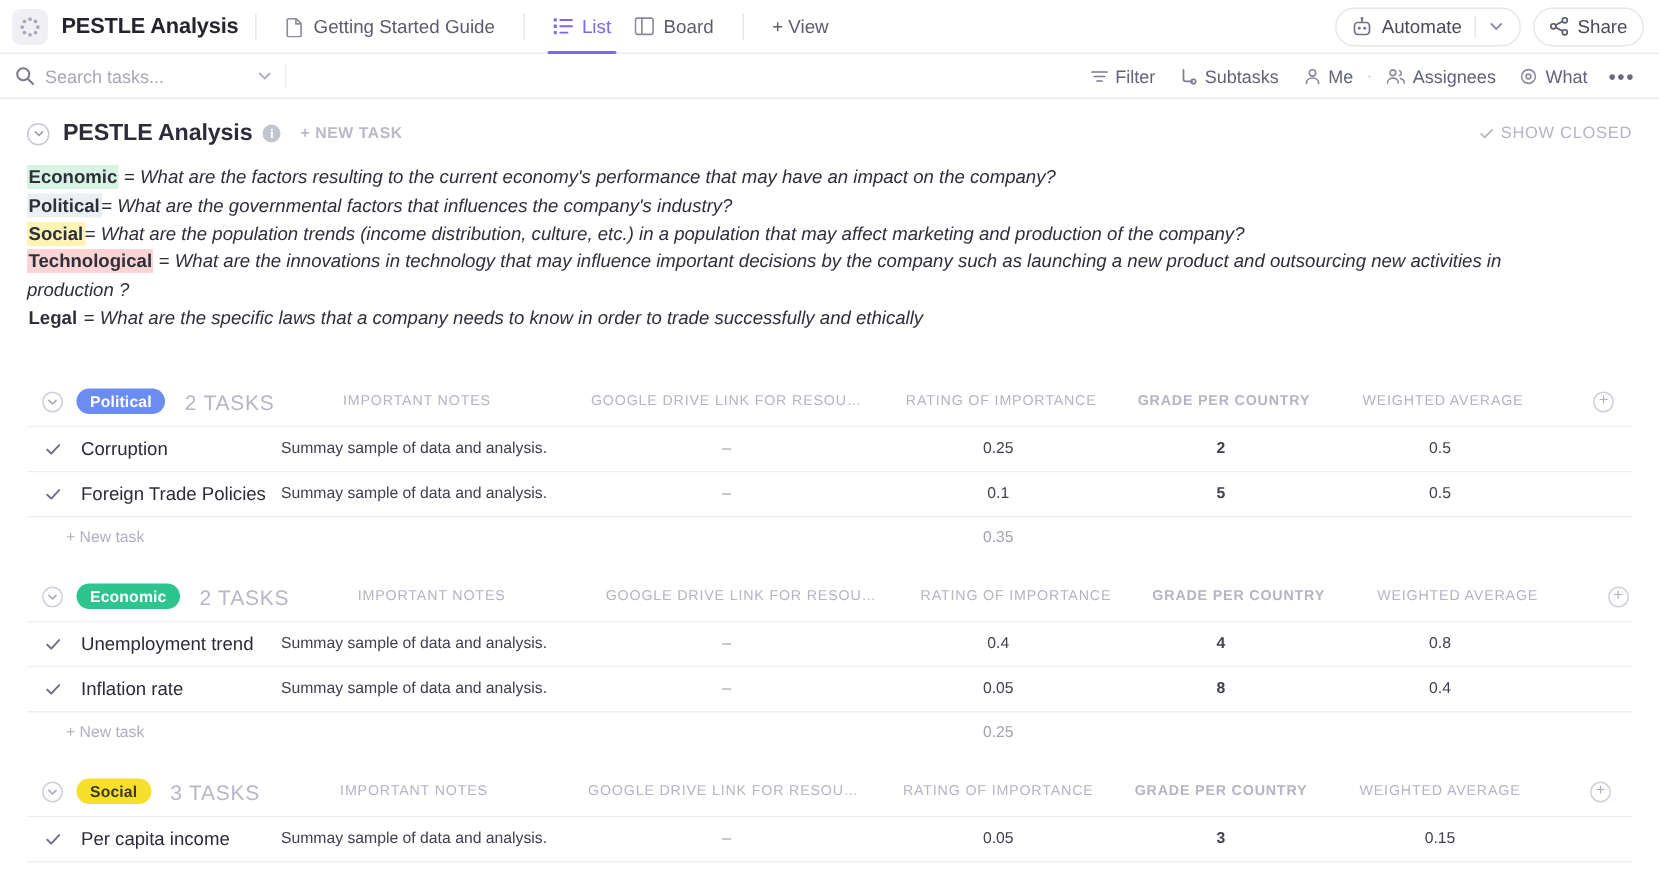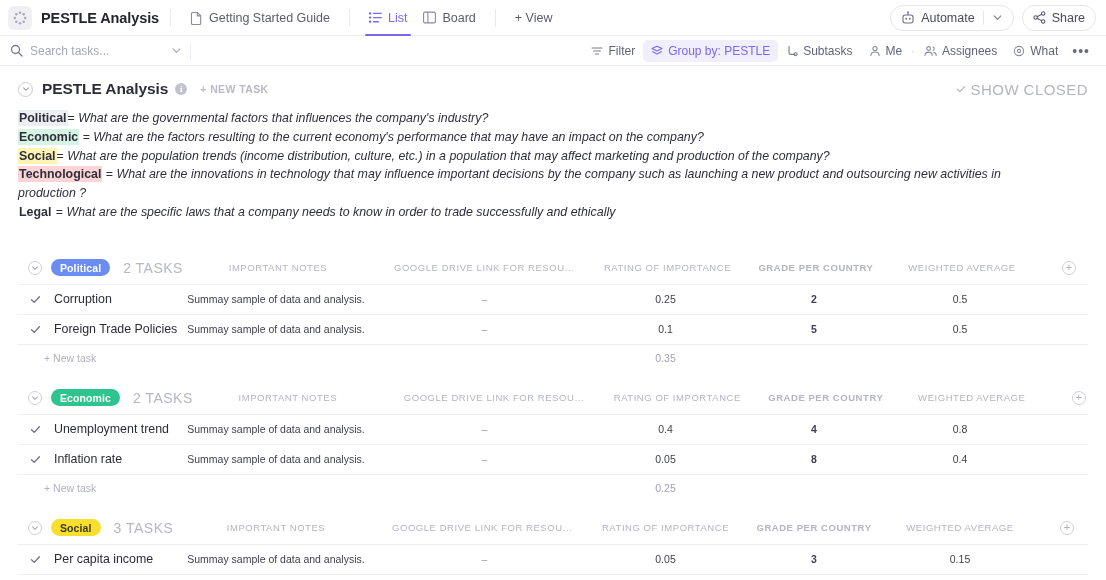--- a/index.html
+++ b/index.html
@@ -159,21 +159,21 @@
   .newtask-top {
     margin-left: 13px;
     font-size: 10.5px;
     font-weight: bold;
     letter-spacing: 0.4px;
     color: #b9b9c8;
     cursor: pointer;
   }
   .show-closed {
     margin-left: auto;
-    font-size: 15px;
+    font-size: 11px;
     letter-spacing: 0.45px;
     color: #b4b4c4;
     display: flex; align-items: center; gap: 5px;
     cursor: pointer;
     justify-content: flex-end;
   }
 
   
   .desc {
     margin-top: 6px;
@@ -458,29 +458,20 @@
     <span>
       <svg width="12" height="12" viewBox="0 0 12 12">
         <line x1="1" y1="3" x2="11" y2="3" stroke="#7a7a90" stroke-width="1.15" stroke-linecap="round"></line>
         <line x1="2.6" y1="6" x2="9.4" y2="6" stroke="#7a7a90" stroke-width="1.15" stroke-linecap="round"></line>
         <line x1="4.4" y1="9" x2="7.6" y2="9" stroke="#7a7a90" stroke-width="1.15" stroke-linecap="round"></line>
       </svg>
     </span>
     <span>Filter</span>
   </div>
 
-  <div class="tbtn hl">
-    <span>
-      <svg width="12" height="12" viewBox="0 0 12 12">
-        <path d="M6 1.2 11 3.6 6 6 1 3.6z" fill="none" stroke="#7b68ee" stroke-width="1.1" stroke-linejoin="round"></path>
-        <path d="M1.3 6.6 6 8.9l4.7-2.3" fill="none" stroke="#7b68ee" stroke-width="1.1" stroke-linejoin="round"></path>
-      </svg>
-    </span>
-    <span>Group by: PESTLE</span>
-  </div>
 
   <div class="tbtn">
     <span>
       <svg width="12" height="12" viewBox="0 0 12 12">
         <path d="M3 1.5v6.2a1.6 1.6 0 0 0 1.6 1.6H9" fill="none" stroke="#7a7a90" stroke-width="1.15" stroke-linecap="round"></path>
         <circle cx="9.6" cy="9.3" r="1.5" fill="none" stroke="#7a7a90" stroke-width="1.1"></circle>
       </svg>
     </span>
     <span>Subtasks</span>
   </div>
@@ -538,22 +529,22 @@
       <span>
         <svg width="10" height="10" viewBox="0 0 10 10">
           <path d="M1.4 5.2 3.8 7.6 8.7 2.6" fill="none" stroke="#b4b4c4" stroke-width="1.15" stroke-linecap="round" stroke-linejoin="round"></path>
         </svg>
       </span>
       <span>SHOW CLOSED</span>
     </div>
   </div>
 
   <div class="desc">
+      <p><span class="k hl-economic">Economic</span><span> = </span><span class="v">What are the factors resulting to the current economy's performance that may have an impact on the company?</span></p>
       <p><span class="k hl-political">Political</span><span>= </span><span class="v">What are the governmental factors that influences the company's industry?</span></p>
-      <p><span class="k hl-economic">Economic</span><span> = </span><span class="v">What are the factors resulting to the current economy's performance that may have an impact on the company?</span></p>
       <p><span class="k hl-social">Social</span><span>= </span><span class="v">What are the population trends (income distribution, culture, etc.) in a population that may affect marketing and production of the company?</span></p>
       <p><span class="k hl-technological">Technological</span><span> = </span><span class="v">What are the innovations in technology that may influence important decisions by the company such as launching a new product and outsourcing new activities in production ?</span></p>
       <p><span class="k hl-legal">Legal</span><span> = </span><span class="v">What are the specific laws that a company needs to know in order to trade successfully and ethically</span></p>
     </div>
 
   <div class="groups">
       <div class="group">
         <div class="group-head">
           <div class="gcaret">
             <svg width="8" height="8" viewBox="0 0 8 8">

